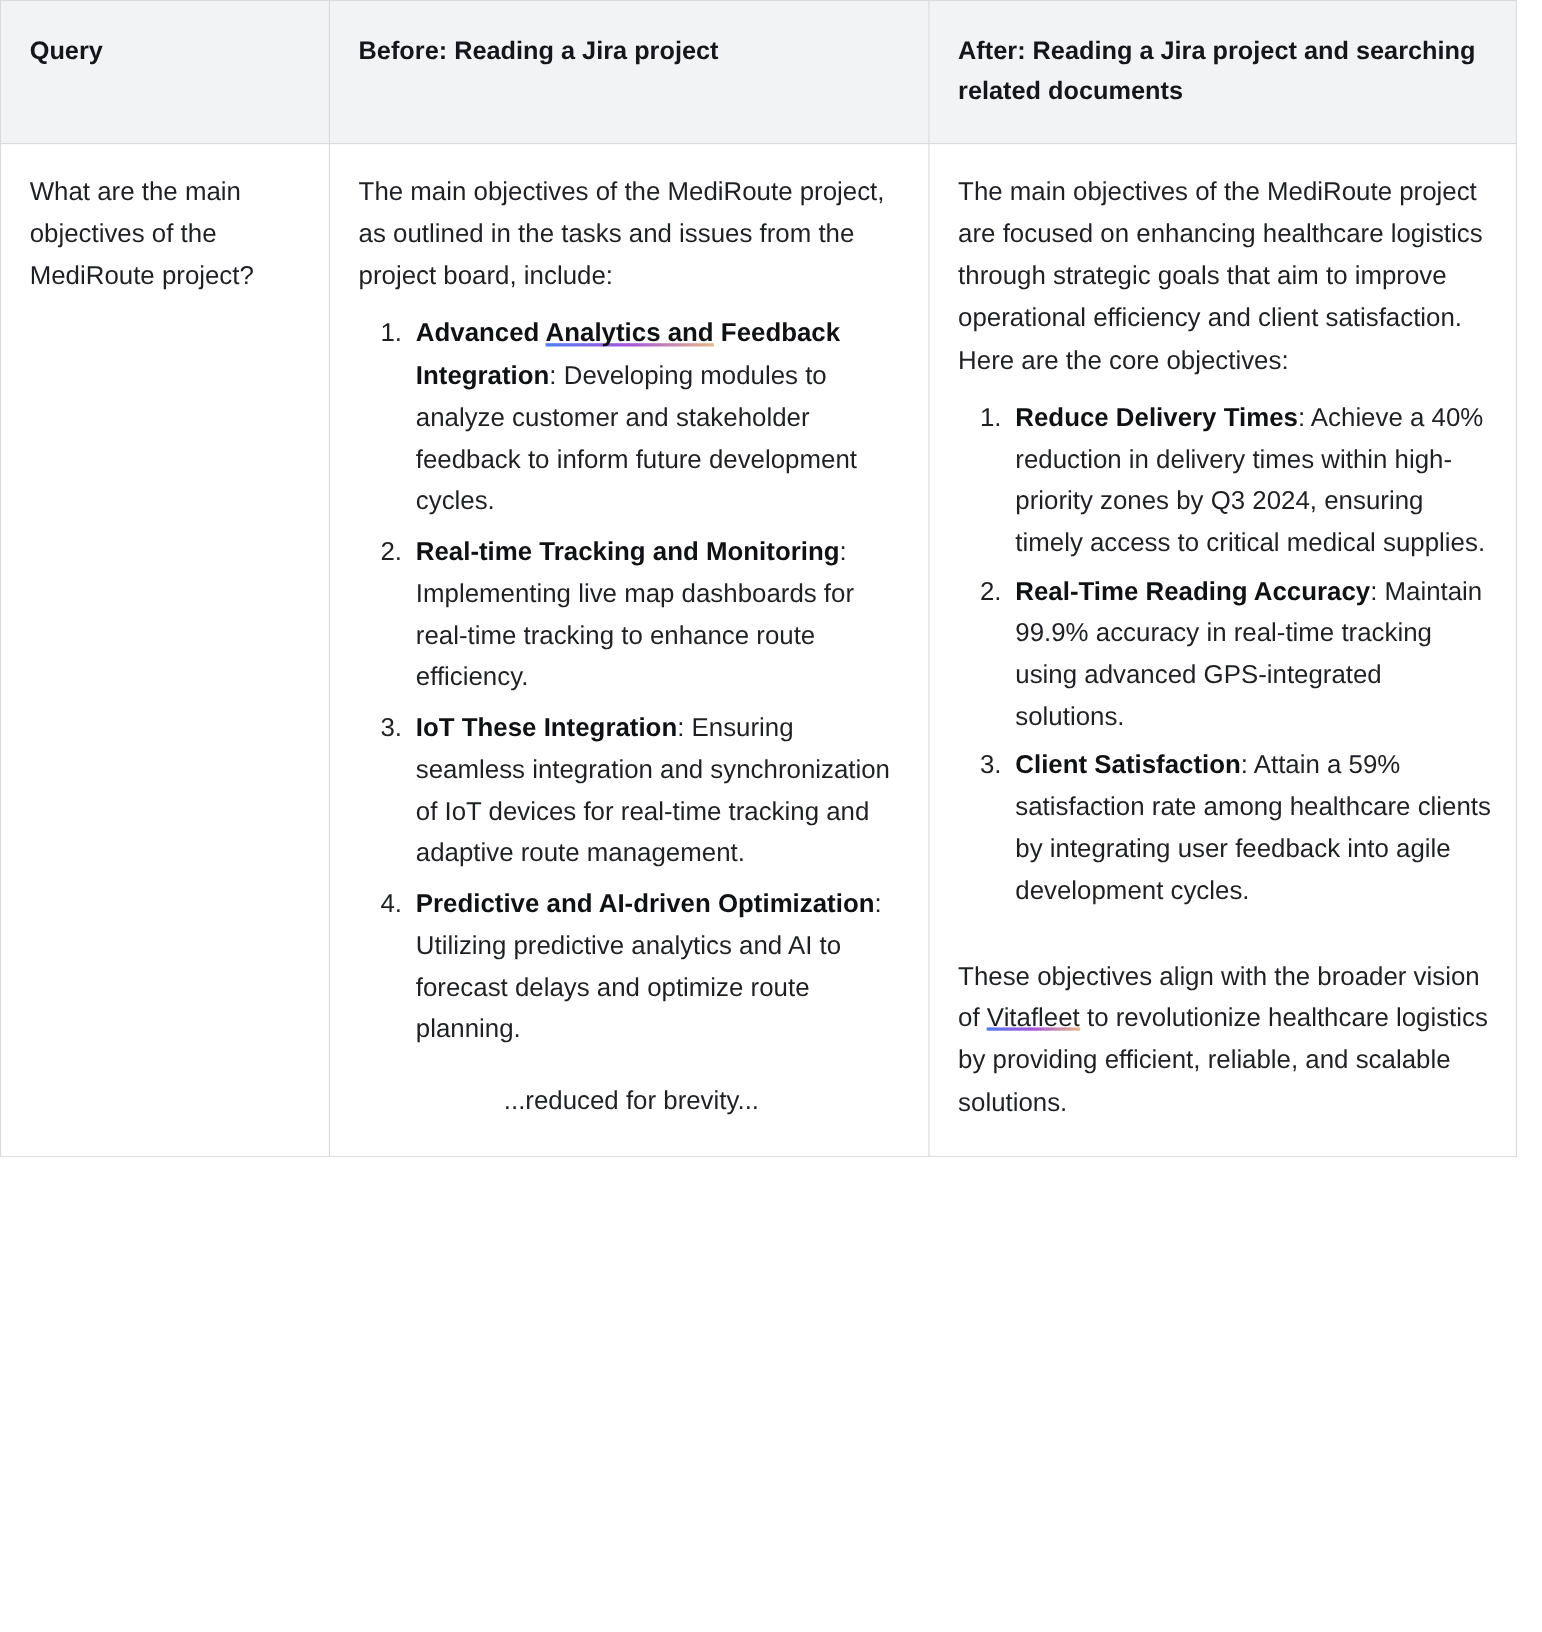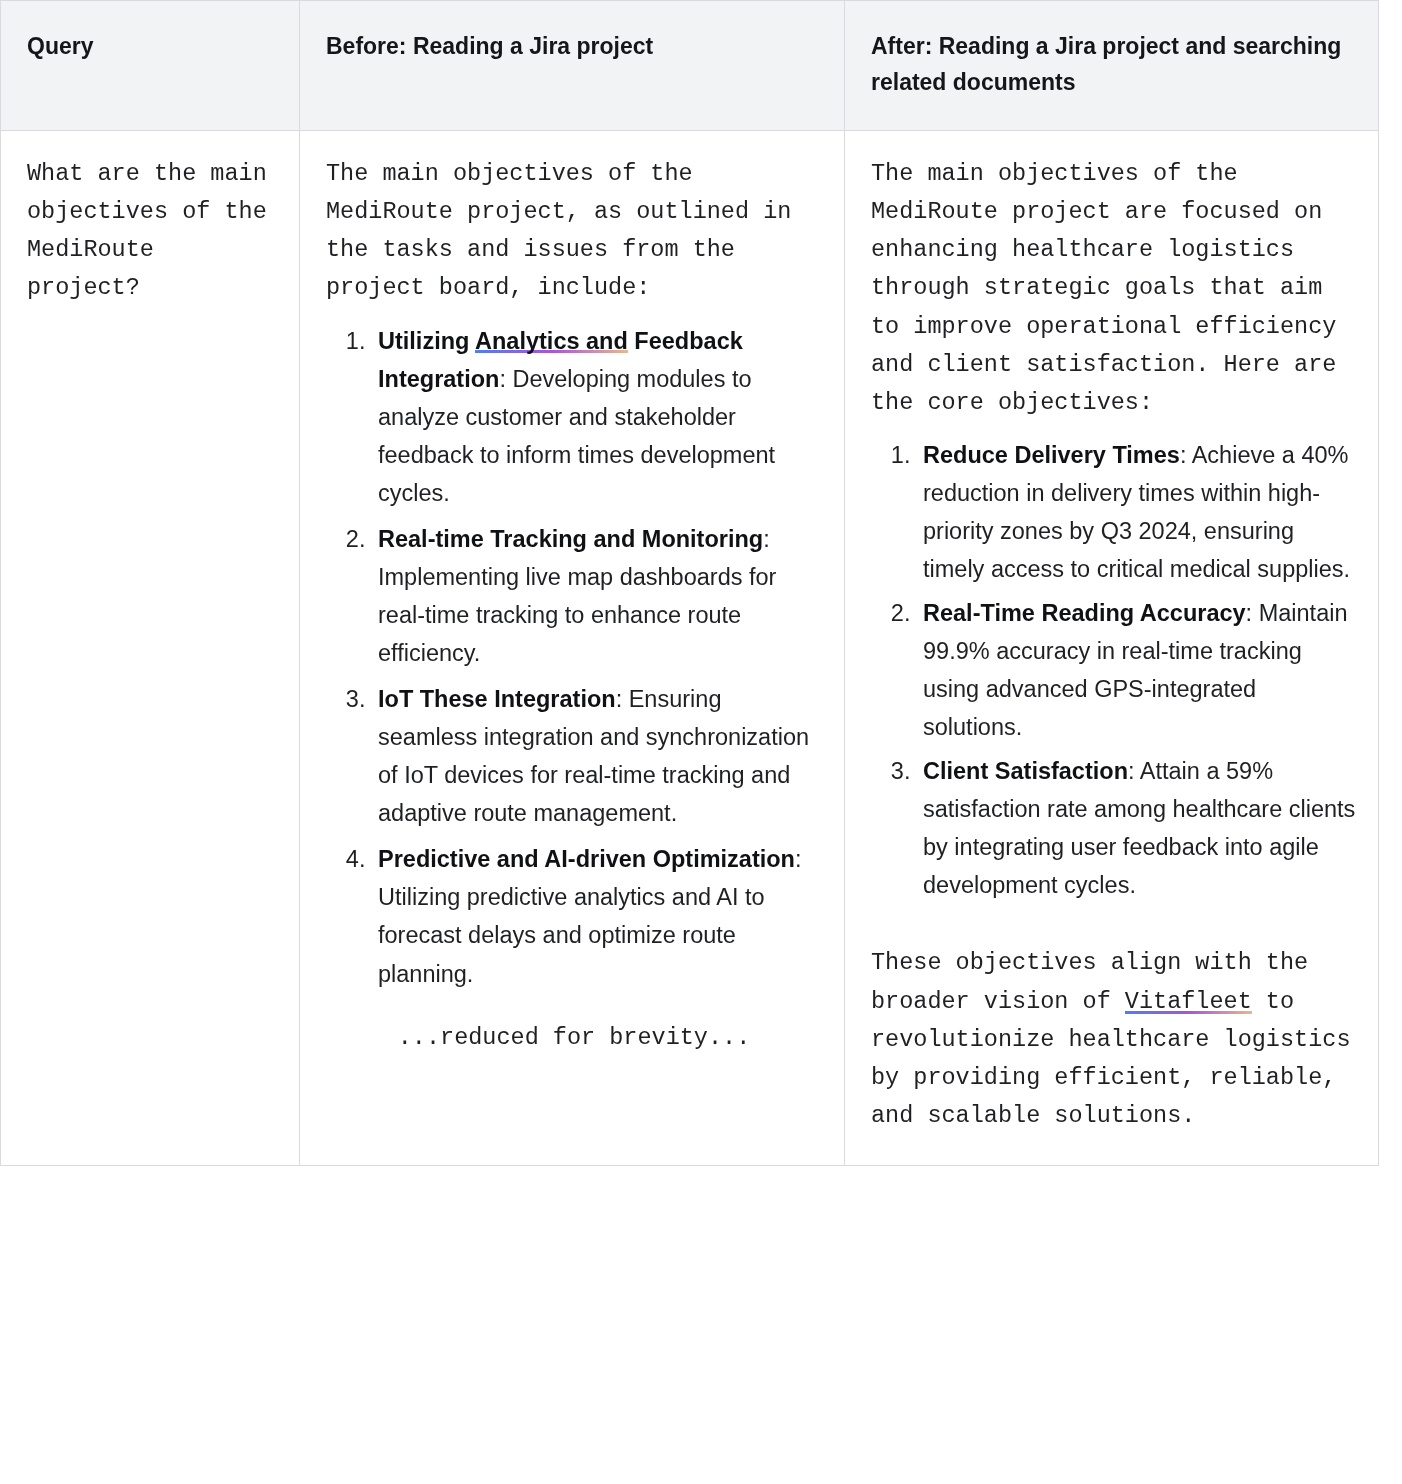--- a/index.html
+++ b/index.html
@@ -43,21 +43,20 @@
     padding: 24px 22px 30px 26px;
     font-size: 23.5px;
     line-height: 1.62;
     color: #1f2024;
   }
   td.query-cell {
     padding-right: 14px;
   }
   p {
     margin: 0 0 0 0;
-    font-family: Liberation Mono, monospace;
   }
   ol {
     margin: 14px 0 0 0;
     padding-left: 46px;
   }
   ol li {
     margin-bottom: 8px;
     padding-left: 6px;
   }
   ol li::marker {
@@ -101,21 +100,21 @@
       <tr>
 
         <td class="query-cell">
           <p>What are the main objectives of the MediRoute project?</p>
         </td>
 
         <td>
           <p>The main objectives of the MediRoute project, as outlined in the tasks and issues from the project board, include:</p>
           <ol class="before-list">
             <li>
-              <b><span>Utilizing </span><span class="grad-underline">Analytics and</span><span> Feedback Integration</span></b><span>: Developing modules to analyze customer and stakeholder feedback to inform times development cycles.</span>
+              <b><span>Advanced </span><span class="grad-underline">Analytics and</span><span> Feedback Integration</span></b><span>: Developing modules to analyze customer and stakeholder feedback to inform future development cycles.</span>
             </li>
             <li>
               <b>Real-time Tracking and Monitoring</b><span>: Implementing live map dashboards for real-time tracking to enhance route efficiency.</span>
             </li>
             <li>
               <b>IoT These Integration</b><span>: Ensuring seamless integration and synchronization of IoT devices for real-time tracking and adaptive route management.</span>
             </li>
             <li>
               <b>Predictive and AI-driven Optimization</b><span>: Utilizing predictive analytics and AI to forecast delays and optimize route planning.</span>
             </li>

